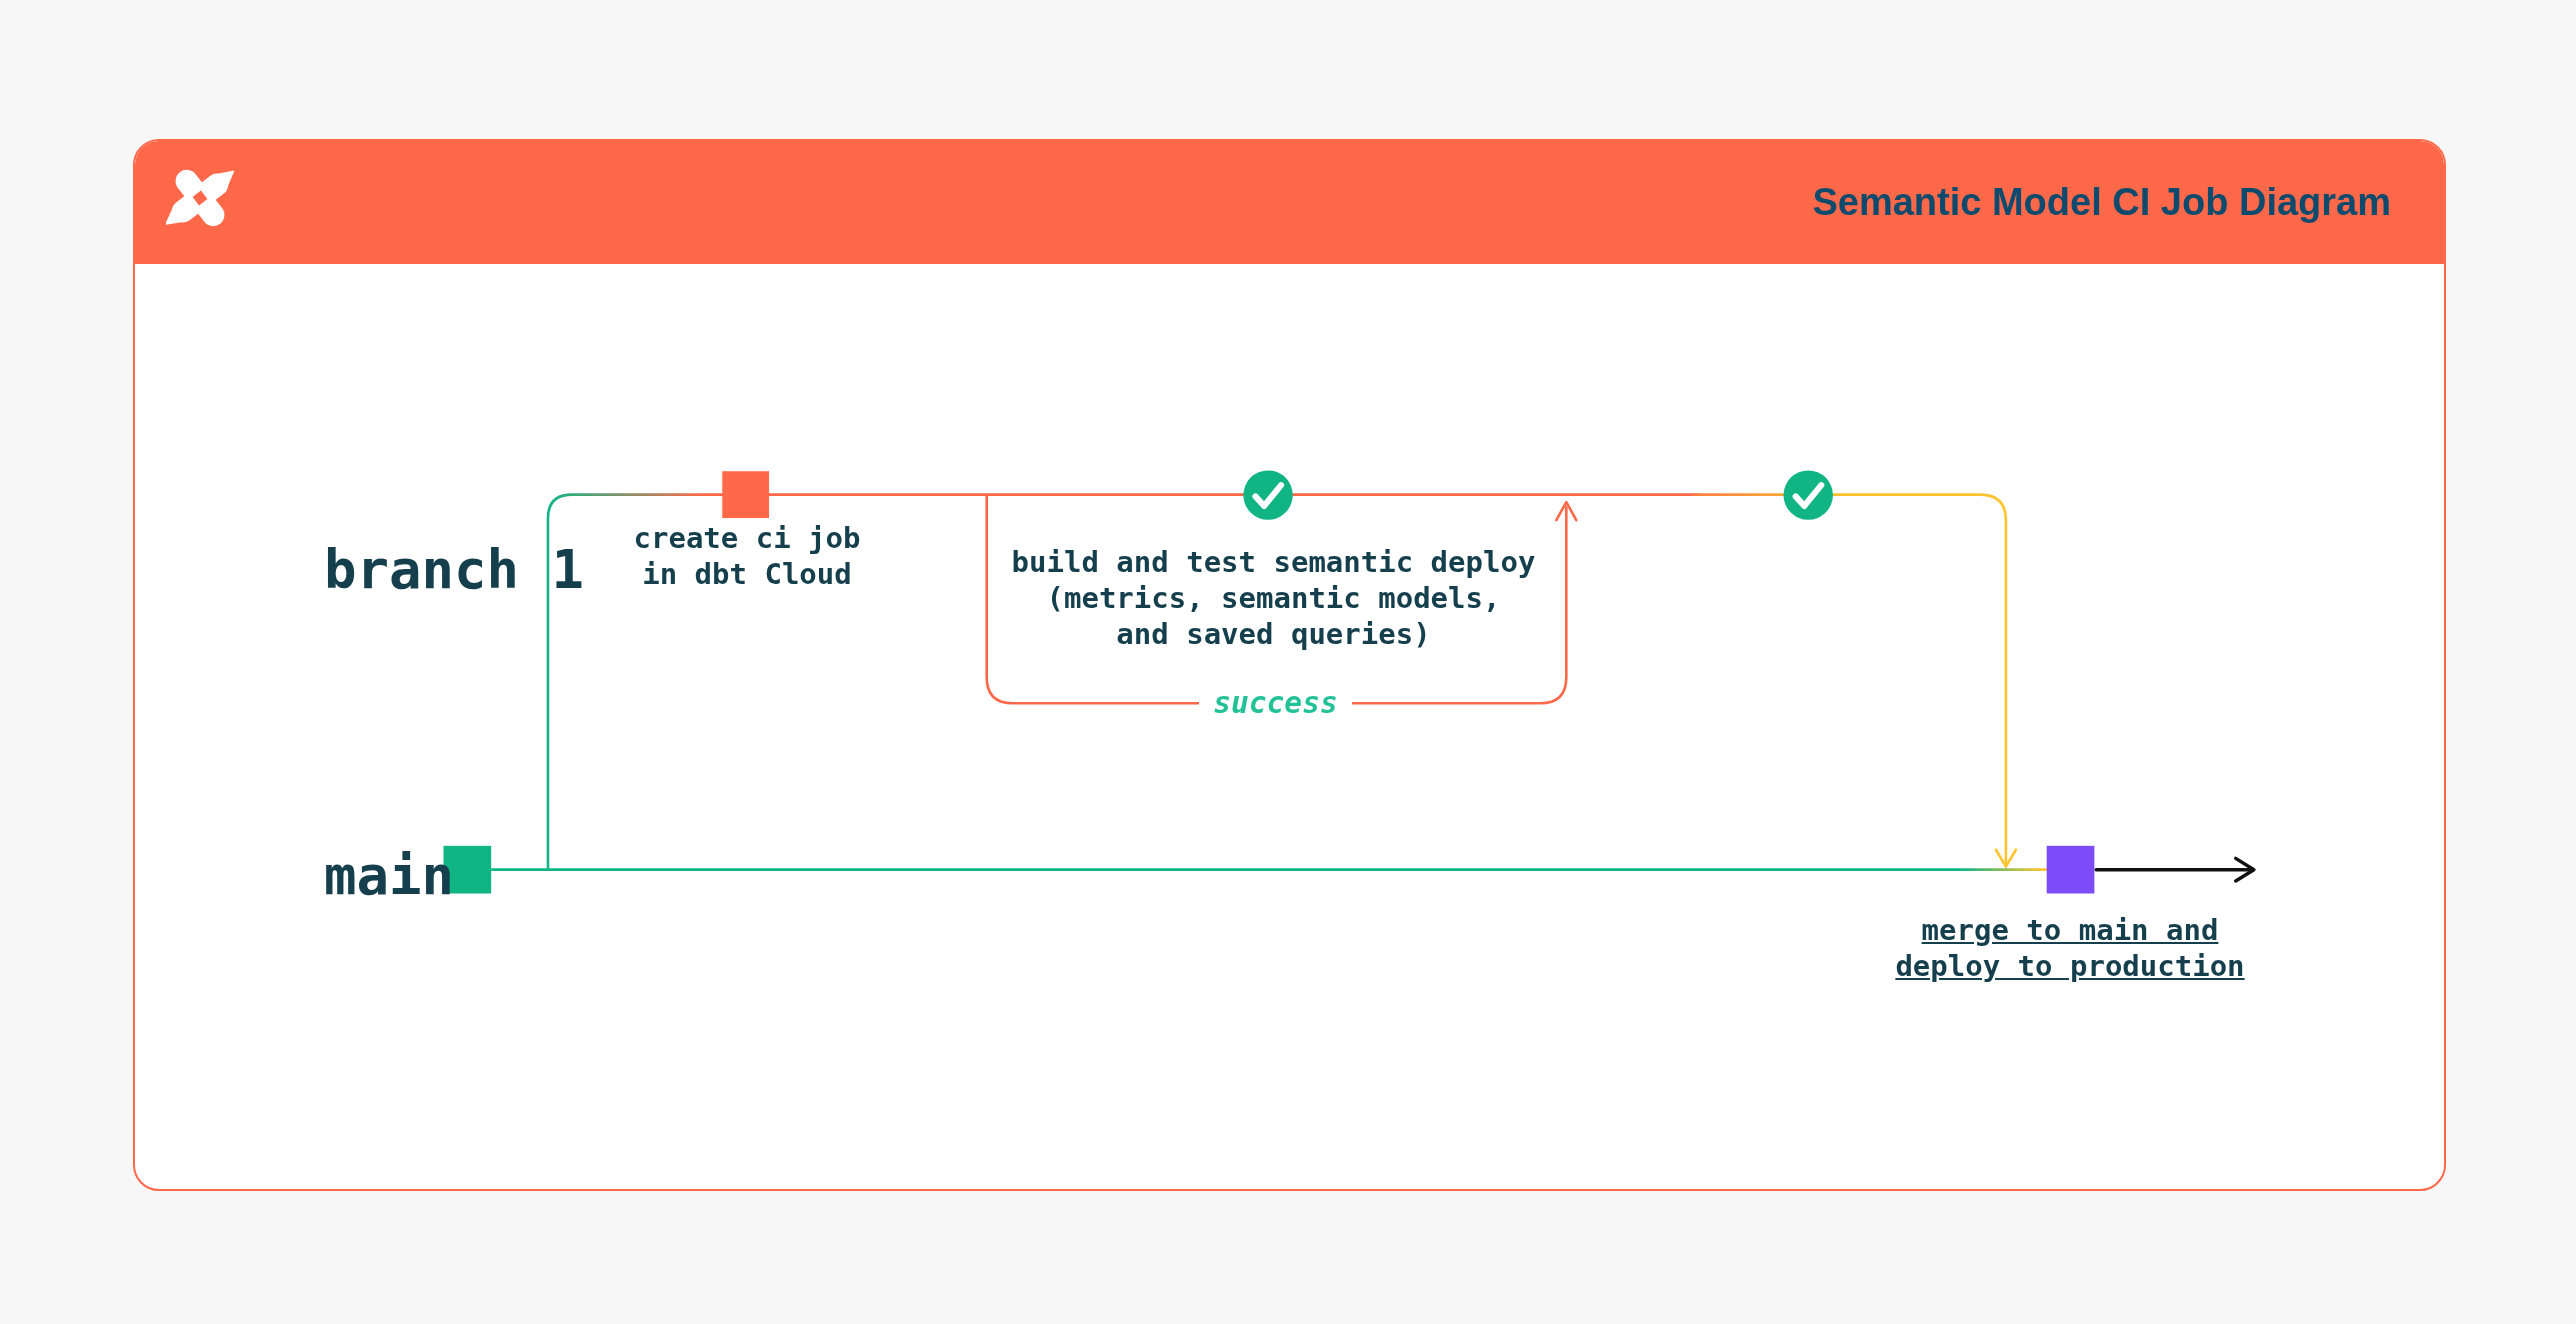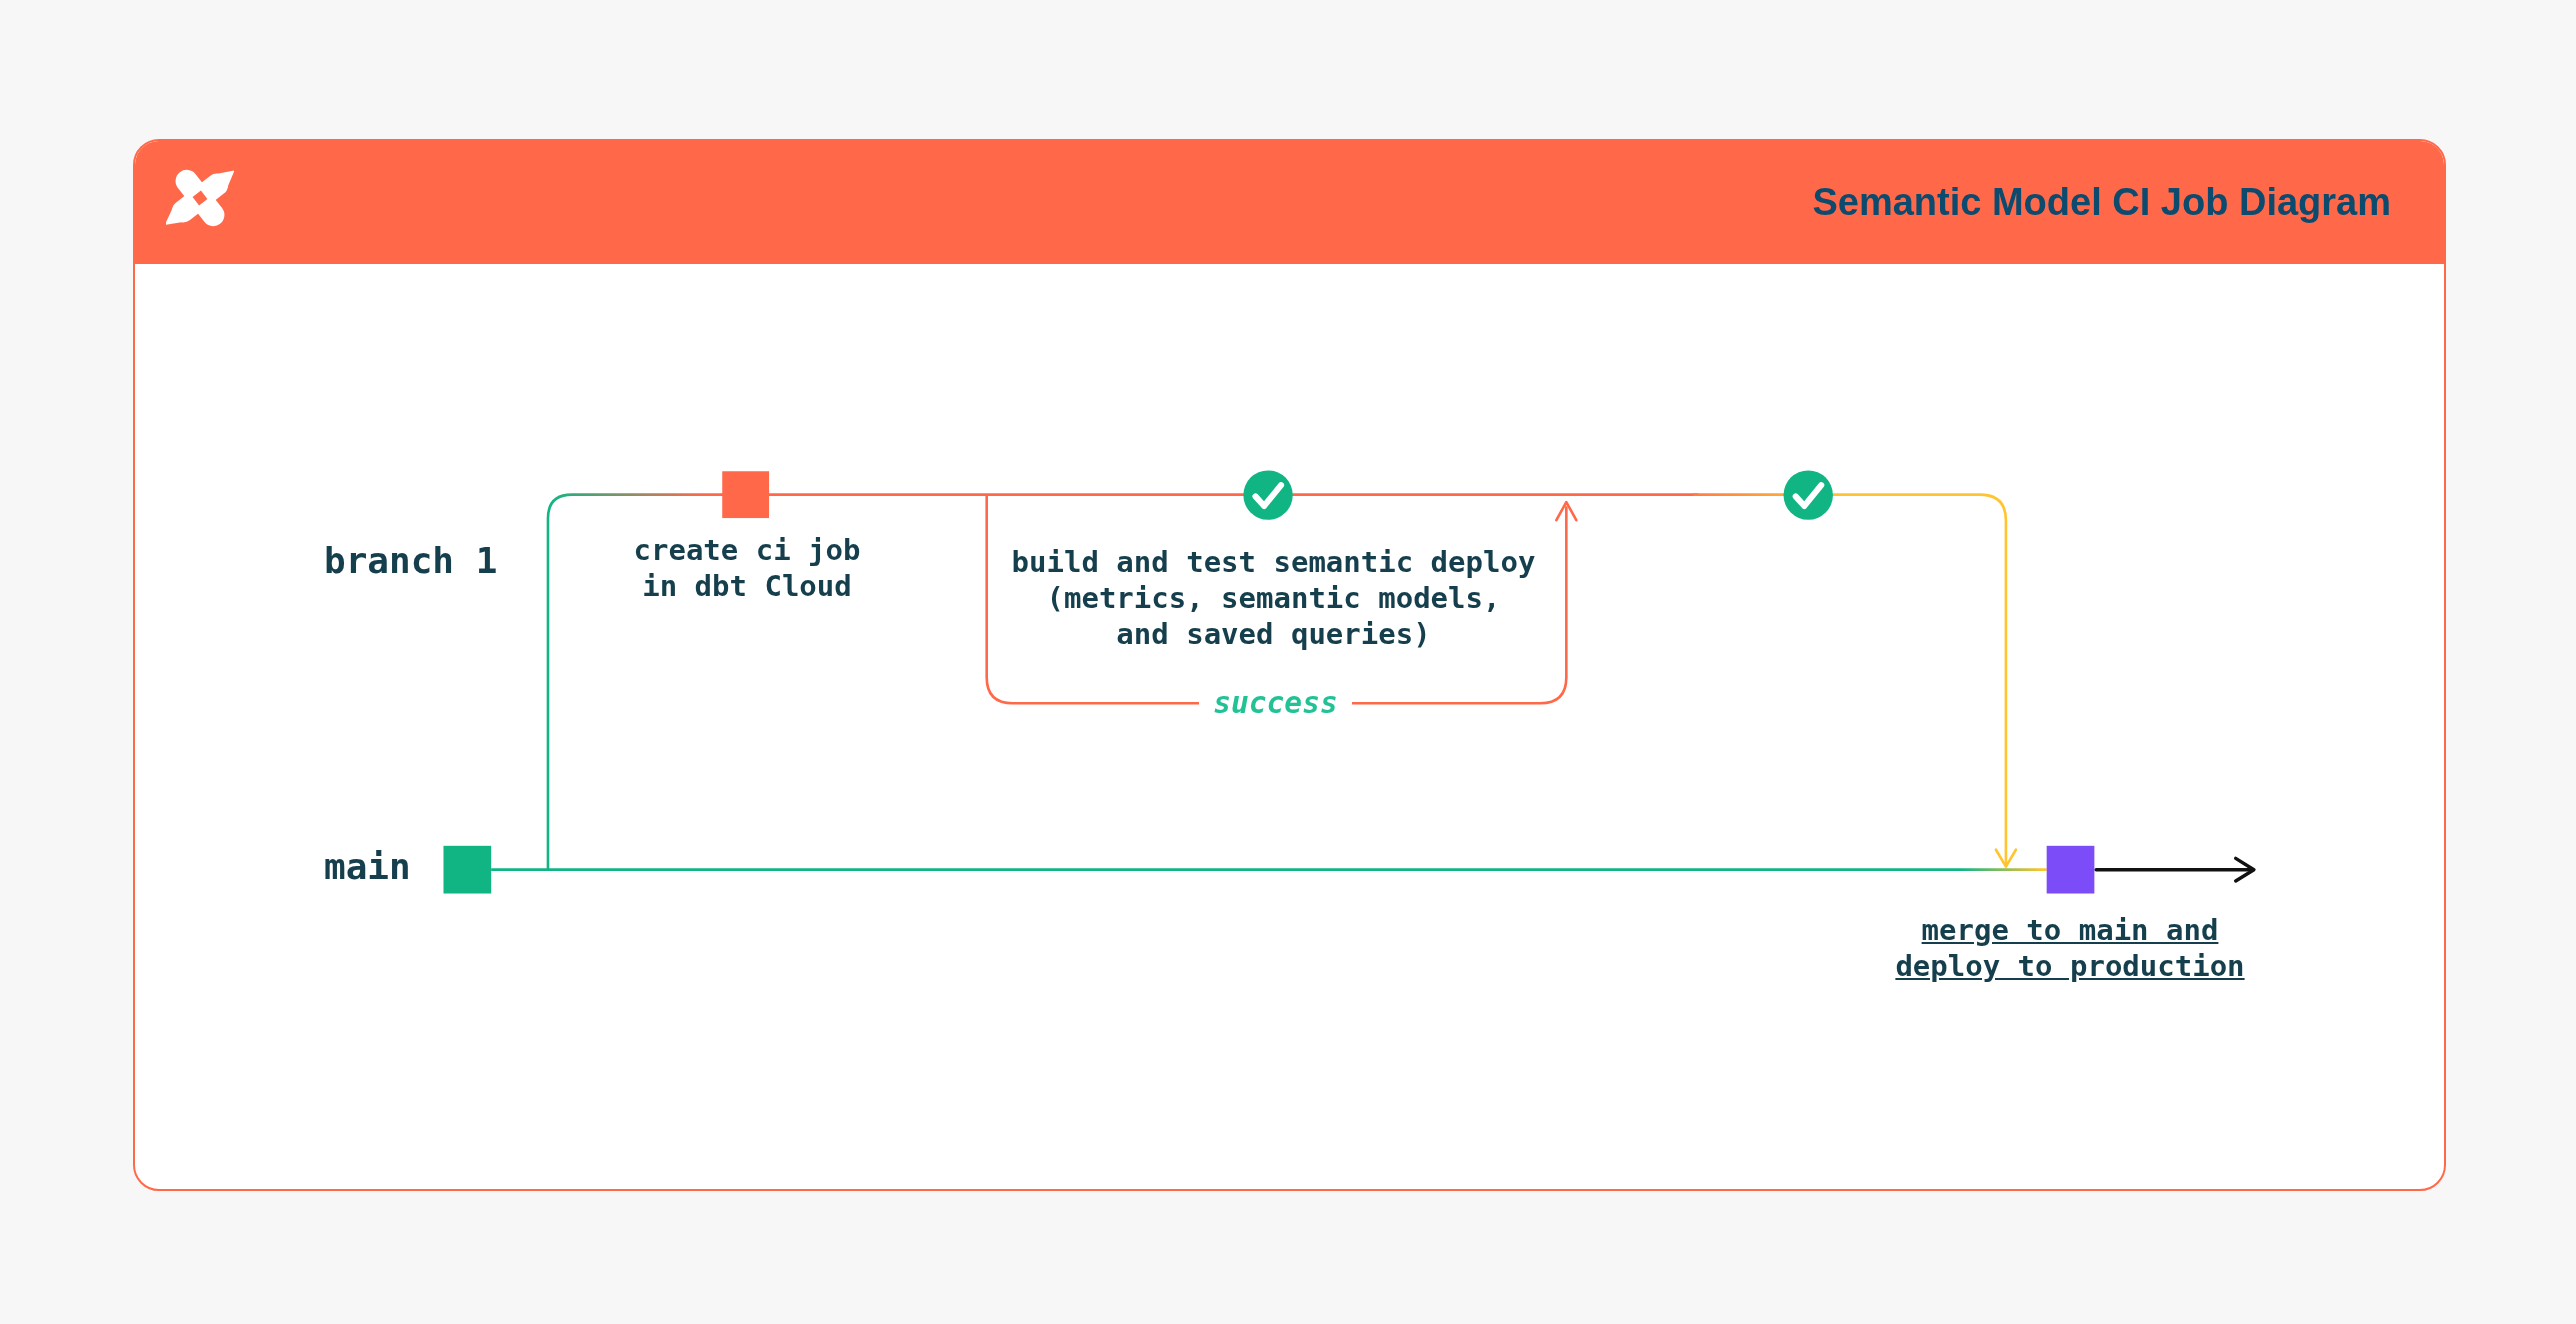--- a/index.html
+++ b/index.html
@@ -22,30 +22,30 @@
     position:absolute;left:166px;top:165px;width:68px;height:66px;
   }
   .diagram-title{
     position:absolute;top:141px;height:123px;right:185px;
     display:flex;align-items:center;
     font-family:"Liberation Sans", sans-serif;font-weight:bold;
     font-size:38px;color:#0c4a6e;white-space:nowrap;
   }
   .svg-layer{position:absolute;left:0;top:0;width:2576px;height:1324px;}
   .lane-label{
-    position:absolute;font-weight:bold;font-size:36px;line-height:1;
+    position:absolute;font-weight:bold;font-size:54px;line-height:1;
     color:#163F4D;white-space:nowrap;
   }
   .lane-label.branch{left:324px;top:543px;}
   .lane-label.main{left:324px;top:849px;}
   .node{
     position:absolute;font-weight:bold;font-size:29px;line-height:36px;
     color:#163F4D;text-align:center;white-space:nowrap;
   }
-  .node.n1{left:530px;width:434px;top:532px;}
+  .node.n1{left:530px;width:434px;top:520px;}
   .node.n2{left:970px;width:607px;top:544px;}
   .node.n3{left:1592px;width:434px;top:544px;}
   .node.n4{left:1827px;width:486px;top:912px;line-height:36px;text-decoration:underline;}
   .success-wrap{
     position:absolute;left:1102px;top:683px;width:347px;
     display:flex;justify-content:center;font-style:italic;
   }
   .success-label{
     font-size:29.5px;font-weight:bold;color:#23C296;
     background:#FFFFFF;padding:0 14px;line-height:40px;white-space:nowrap;

